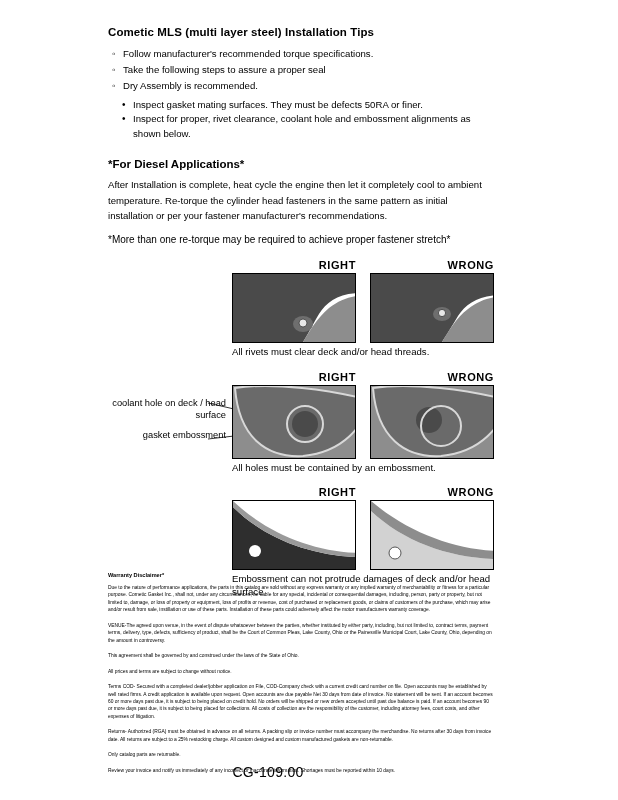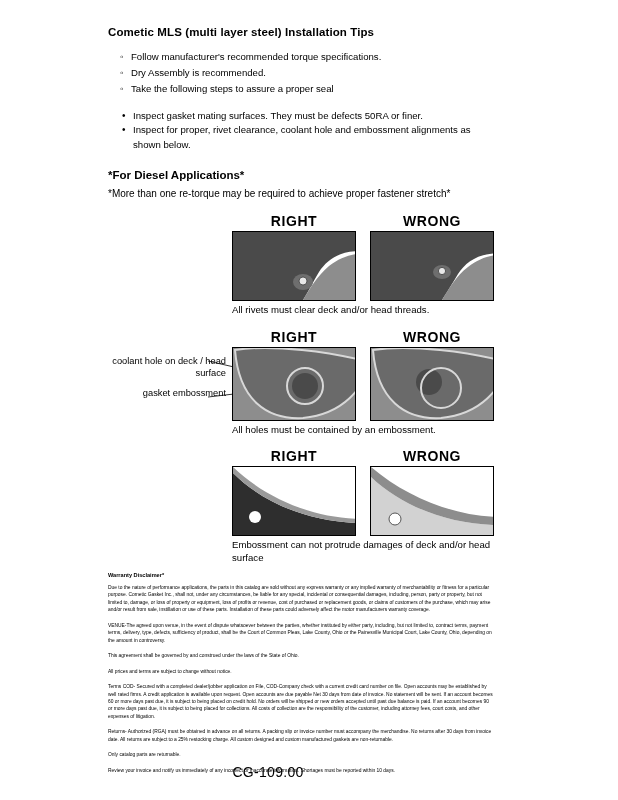--- a/index.html
+++ b/index.html
@@ -23,21 +23,21 @@
     padding: 26px 42px 0 108px;
   }
   h1.title {
     font-size: 11.5px;
     font-weight: bold;
     margin: 0 0 9px 0;
     letter-spacing: 0.1px;
   }
   ul.bullets {
     list-style: none;
-    margin: 12px;
+    margin: 4px;
     padding: 0;
   }
   ul.bullets > li {
     font-size: 9.6px;
     line-height: 1.55;
     position: relative;
     padding-left: 11px;
     margin-bottom: 1px;
   }
   ul.bullets > li::before {
@@ -85,22 +85,22 @@
     margin-top: 14px;
     padding-left: 124px;
   }
   .fig-block { margin-bottom: 6px; position: relative; }
   .fig-heads {
     display: flex;
     gap: 14px;
   }
   .fig-head {
     width: 140px;
-    text-align: center;
-    font-size: 14px;
+    text-align: right;
+    font-size: 11px;
     font-weight: bold;
     letter-spacing: 0.6px;
     margin-bottom: 2px;
   }
   .fig-row {
     display: flex;
     gap: 14px;
   }
   .fig-img {
     width: 140px;
@@ -161,29 +161,30 @@
 </style>
 </head>
 <body>
 
 <div class="page">
 
   <h1 class="title">Cometic MLS (multi layer steel) Installation Tips</h1>
 
   <ul class="bullets">
     <li>Follow manufacturer's recommended torque specifications.</li>
+    <li>Take the following steps to assure a proper seal</li>
     <li>Dry Assembly is recommended.</li>
-    <li>Take the following steps to assure a proper seal</li>
   </ul>
   <ul class="subbullets">
     <li>Inspect gasket mating surfaces.  They must be defects 50RA or finer.</li>
     <li>Inspect for proper, rivet clearance, coolant hole and embossment alignments as shown below.</li>
   </ul>
 
   <h2 class="subtitle">*For Diesel Applications*</h2>
+  <p class="para">After Installation is complete, heat cycle the engine then let it completely cool to ambient temperature. Re-torque the cylinder head fasteners in the same pattern as initial installation or per your fastener manufacturer's recommendations.</p>
   <p class="note">*More than one re-torque may be required to achieve proper fastener stretch*</p>
 
   <div class="figures">
 
     <div class="fig-block">
       <div class="fig-heads">
         <div class="fig-head">RIGHT</div>
         <div class="fig-head">WRONG</div>
       </div>
       <div class="fig-row">

